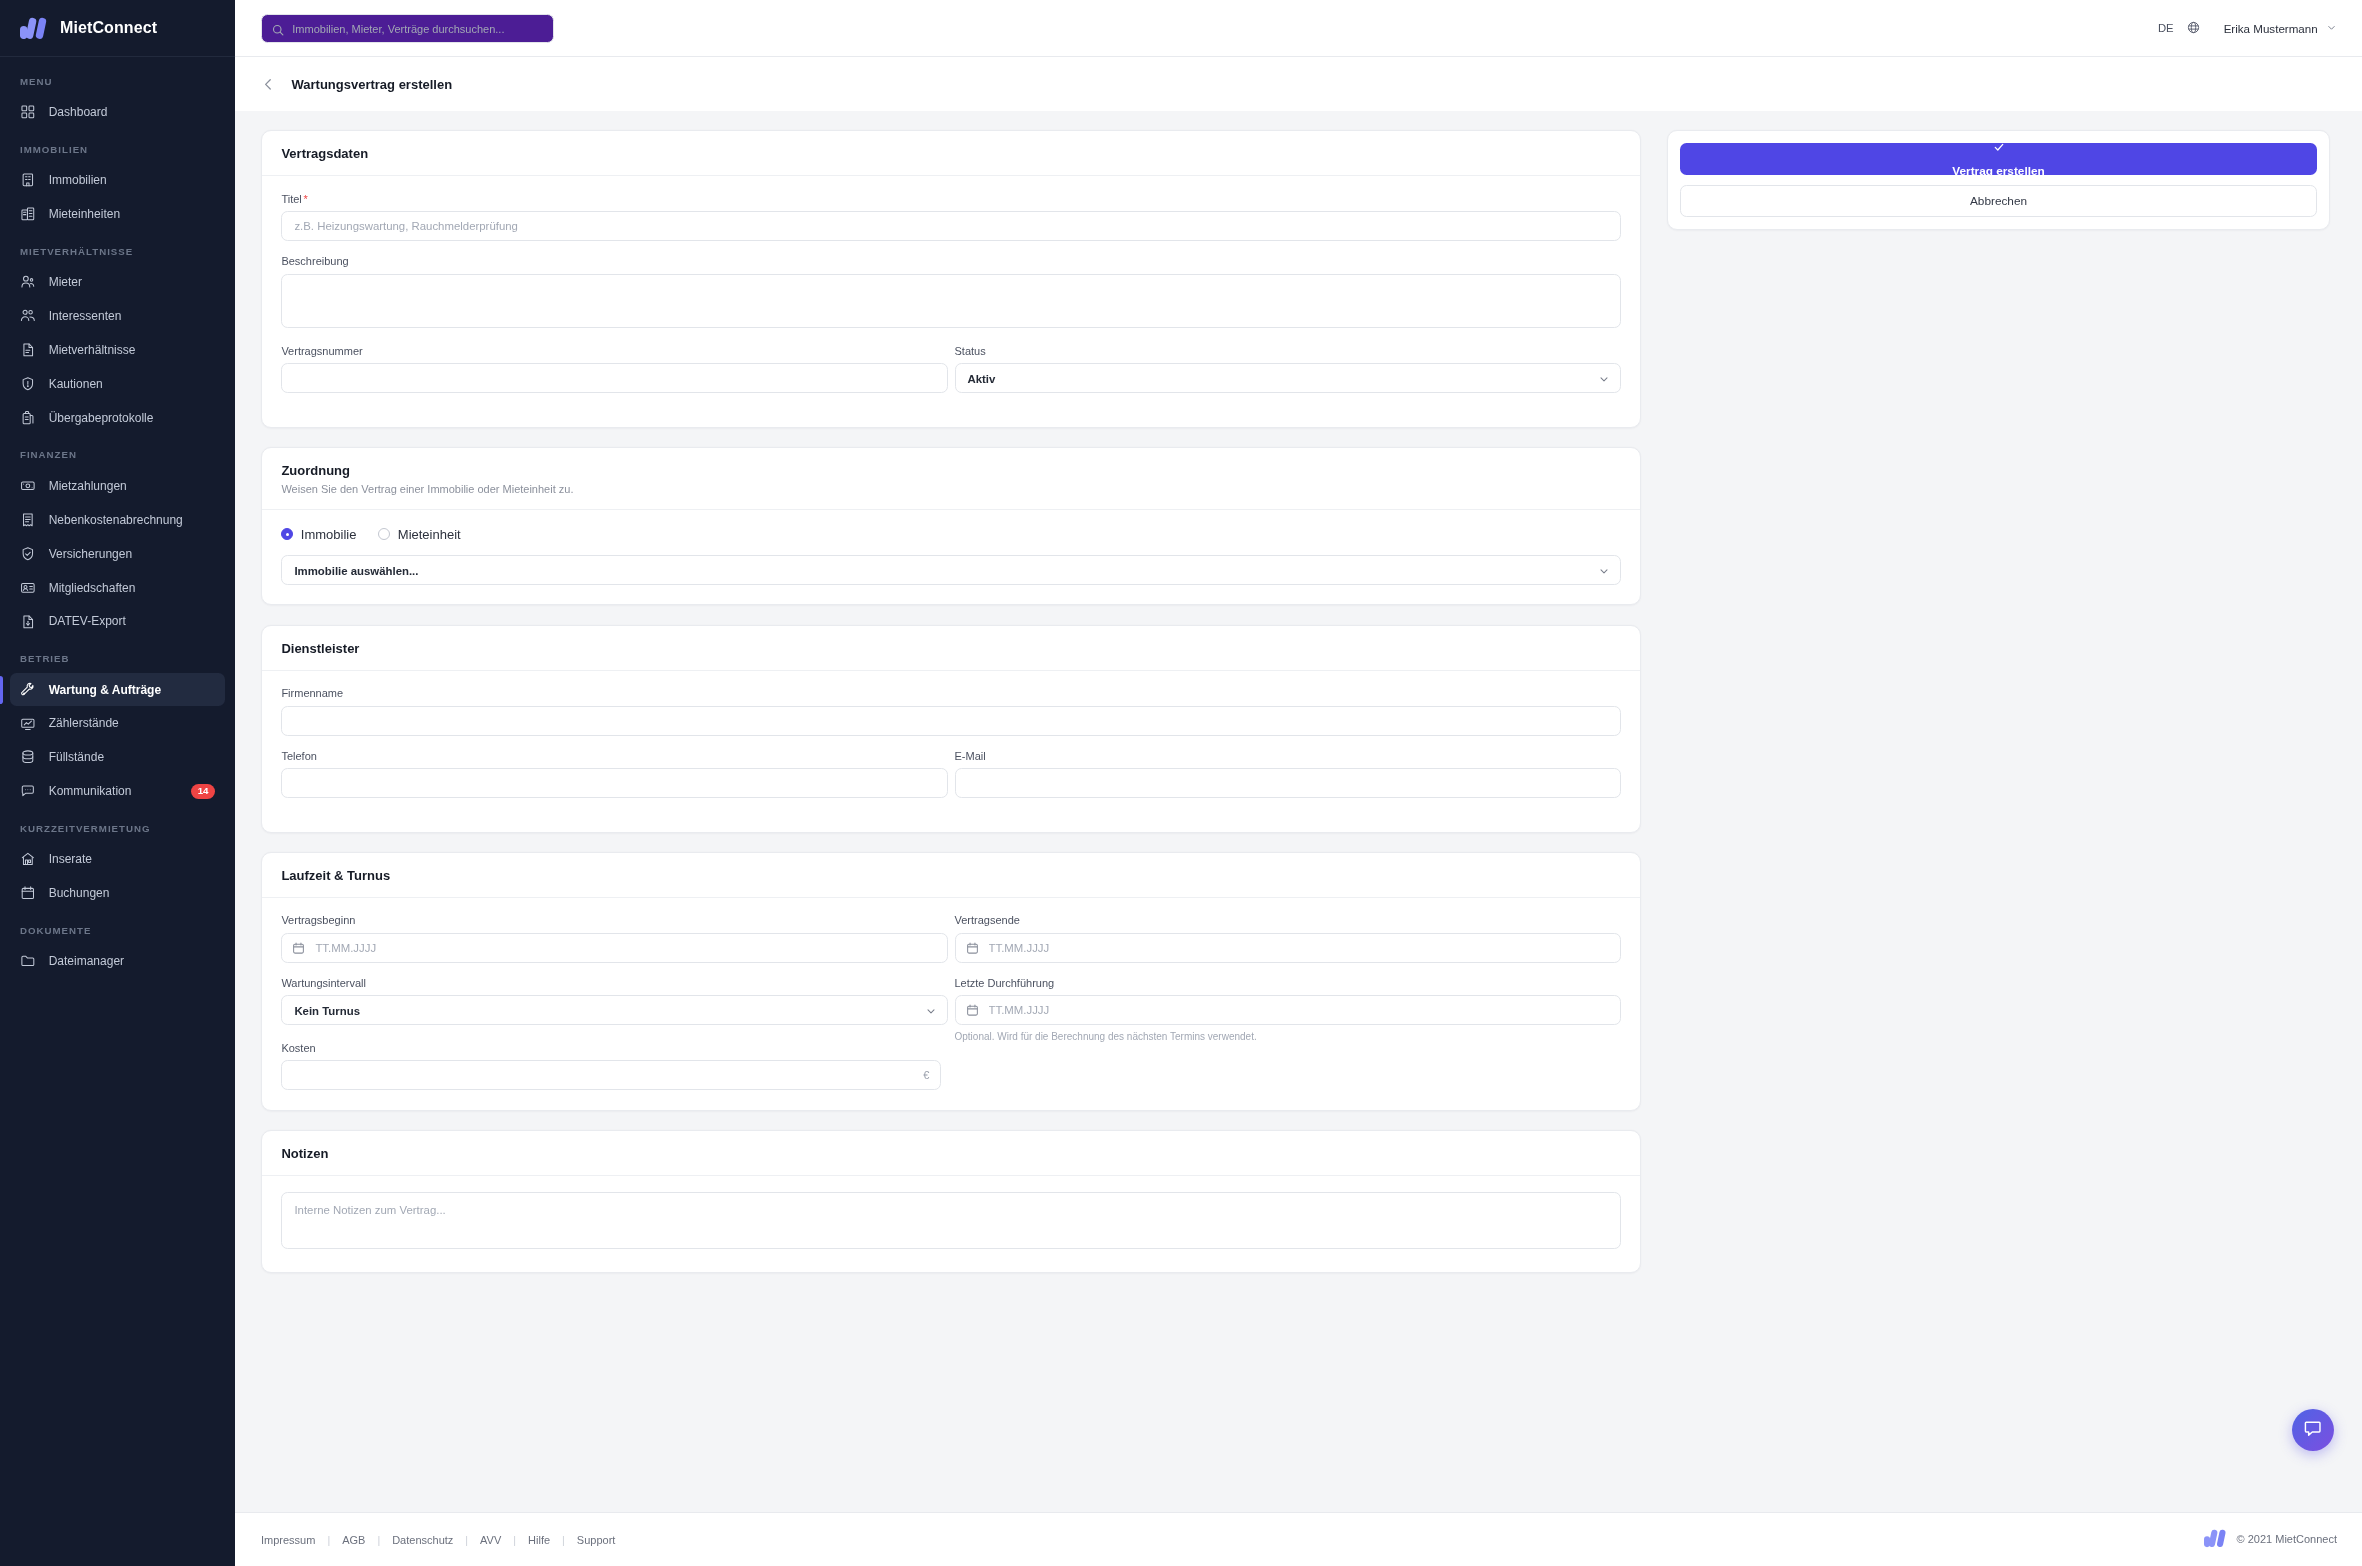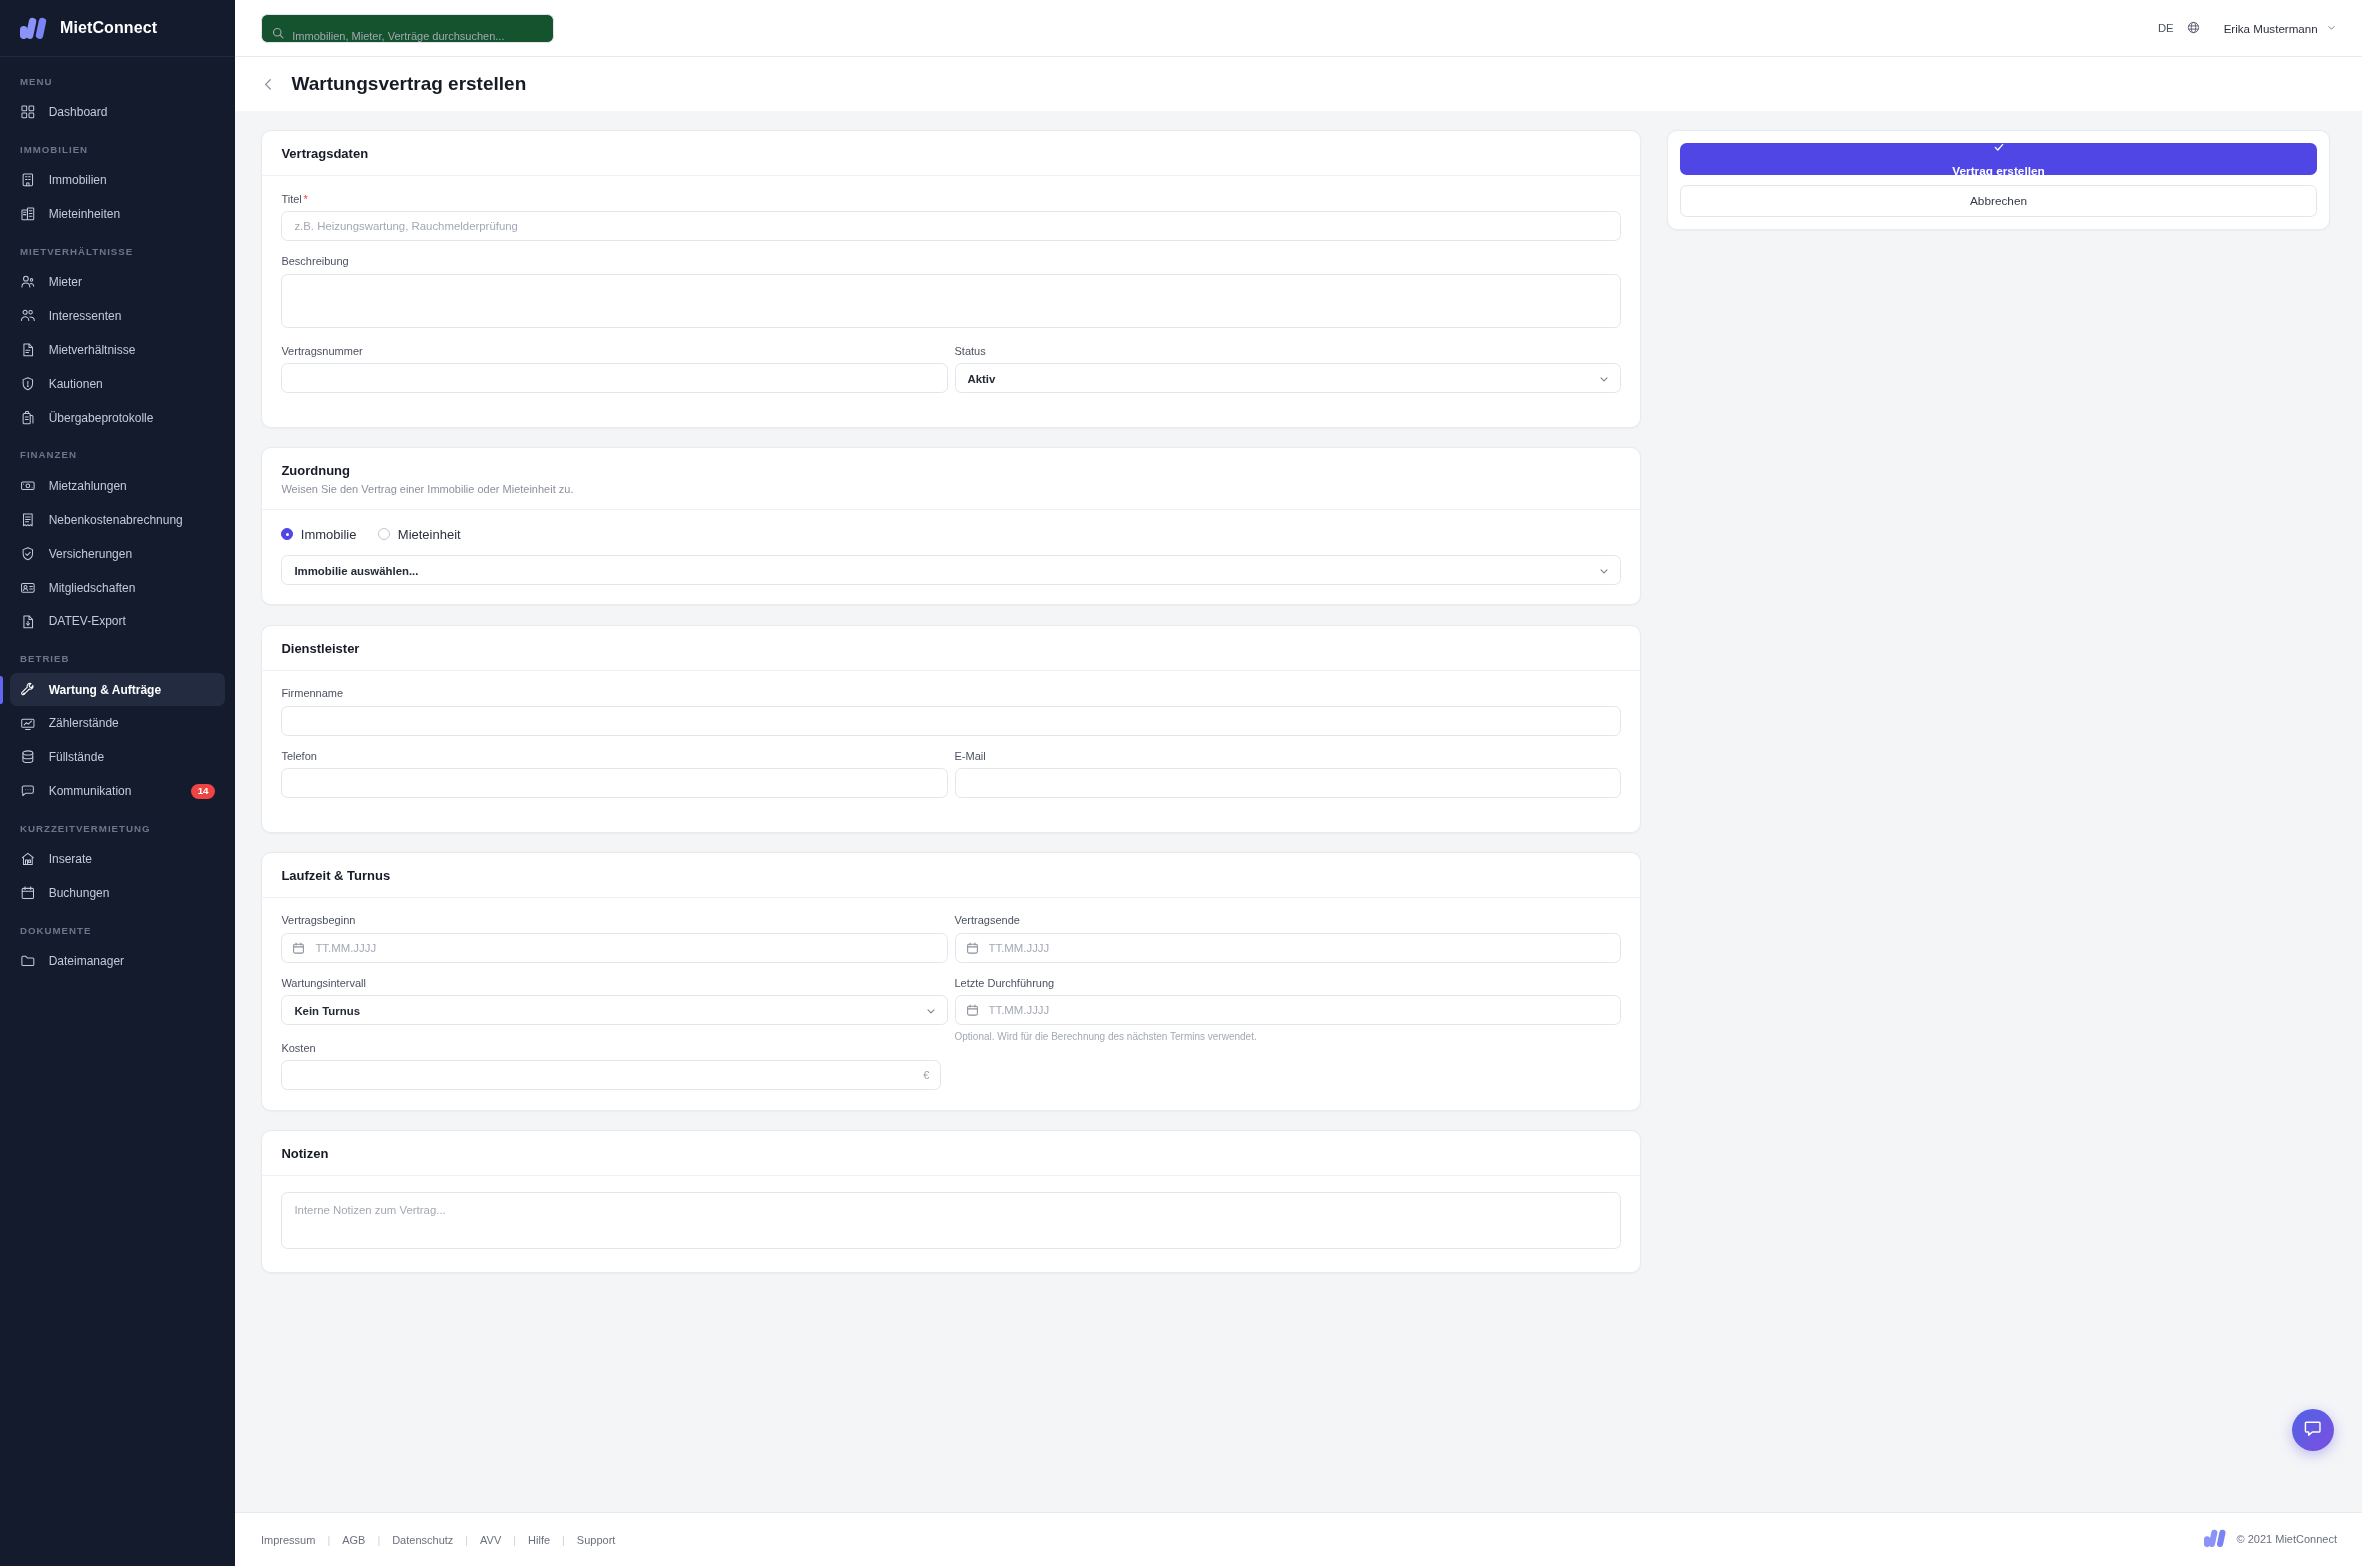--- a/index.html
+++ b/index.html
@@ -62,34 +62,34 @@
   
   .main { flex: 1 1 auto; height: 1566px; display: flex; flex-direction: column; background:#f4f5f7; }
 
   .topbar {
     height: 57px; min-height: 57px; background: #ffffff;
     border-bottom: 0.9px solid #e8eaee;
     display: flex; align-items: center; padding: 0 26px;
   }
   .search-box {
     width: 293px; height: 29px; border: 0.9px solid #e2e5ea; border-radius: 6.5px;
-    display: flex; align-items: flex-end; gap: 8.3px; padding: 0 10px;
-    background: #14532d;
+    display: flex; align-items: flex-start; gap: 8.3px; padding: 8px 10px;
+    background: #4c1d95;
   }
   .search-box .ph { font-size: 11px; color: #a2a8b4; }
   .topbar-right { margin-left: auto; display: flex; align-items: center; gap: 24px; }
   .lang { display: flex; align-items: center; gap: 13px; font-size: 11.3px; color: #4b5160; cursor: pointer; }
   .user { display: flex; align-items: center; gap: 8.3px; font-size: 11.6px; color: #2c313d; cursor: pointer; }
 
   .pagehead {
     height: 54px; min-height: 54px; background: #ffffff;
     display: flex; align-items: center; gap: 15.7px; padding: 0 26px;
   }
   .back-btn { width: 14.8px; height: 14.8px; cursor: pointer; display:block; }
-  .page-title { font-size: 19px; font-weight: bold; color: #161b26; }
+  .page-title { font-size: 13px; font-weight: bold; color: #161b26; }
 
   .content {
     flex: 1 1 auto; overflow: hidden; padding: 19.4px 26px 0 26px;
     display: flex; gap: 26px; align-items: flex-start;
   }
   .col-left { width: 1380px; display: flex; flex-direction: column; gap: 19.4px; }
   .col-right { width: 663px; }
 
   .card {
     background: #ffffff; border: 0.9px solid #e9ebef; border-radius: 10px;

